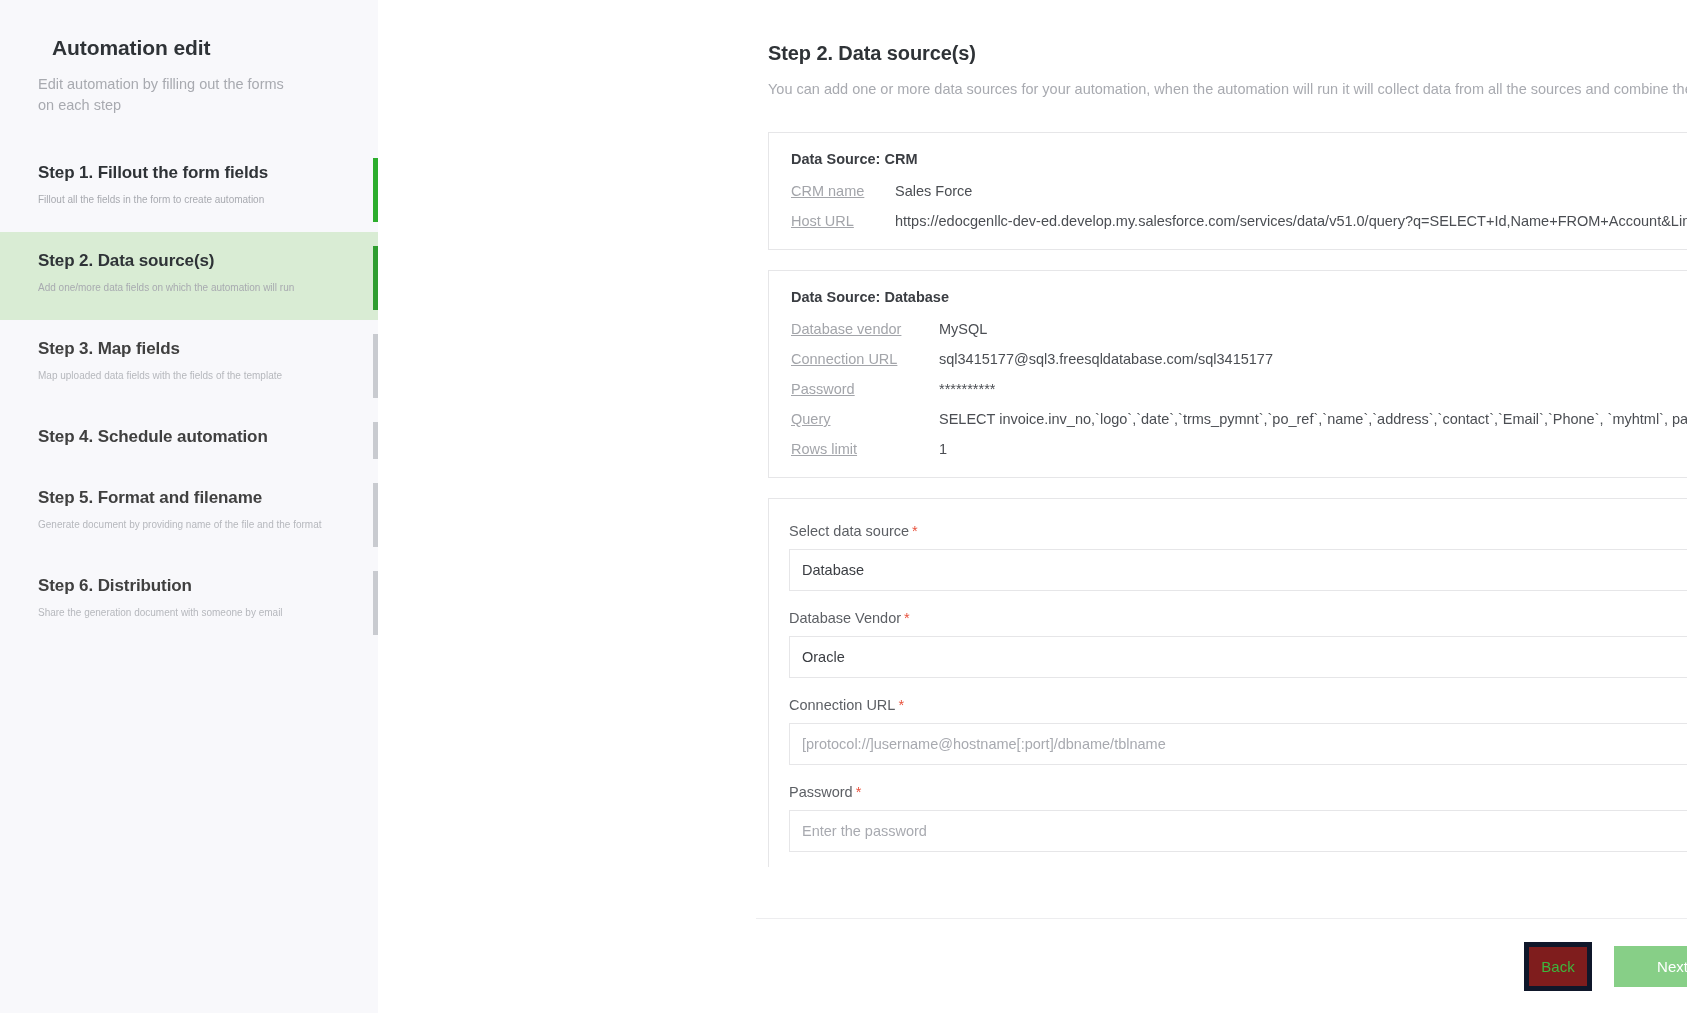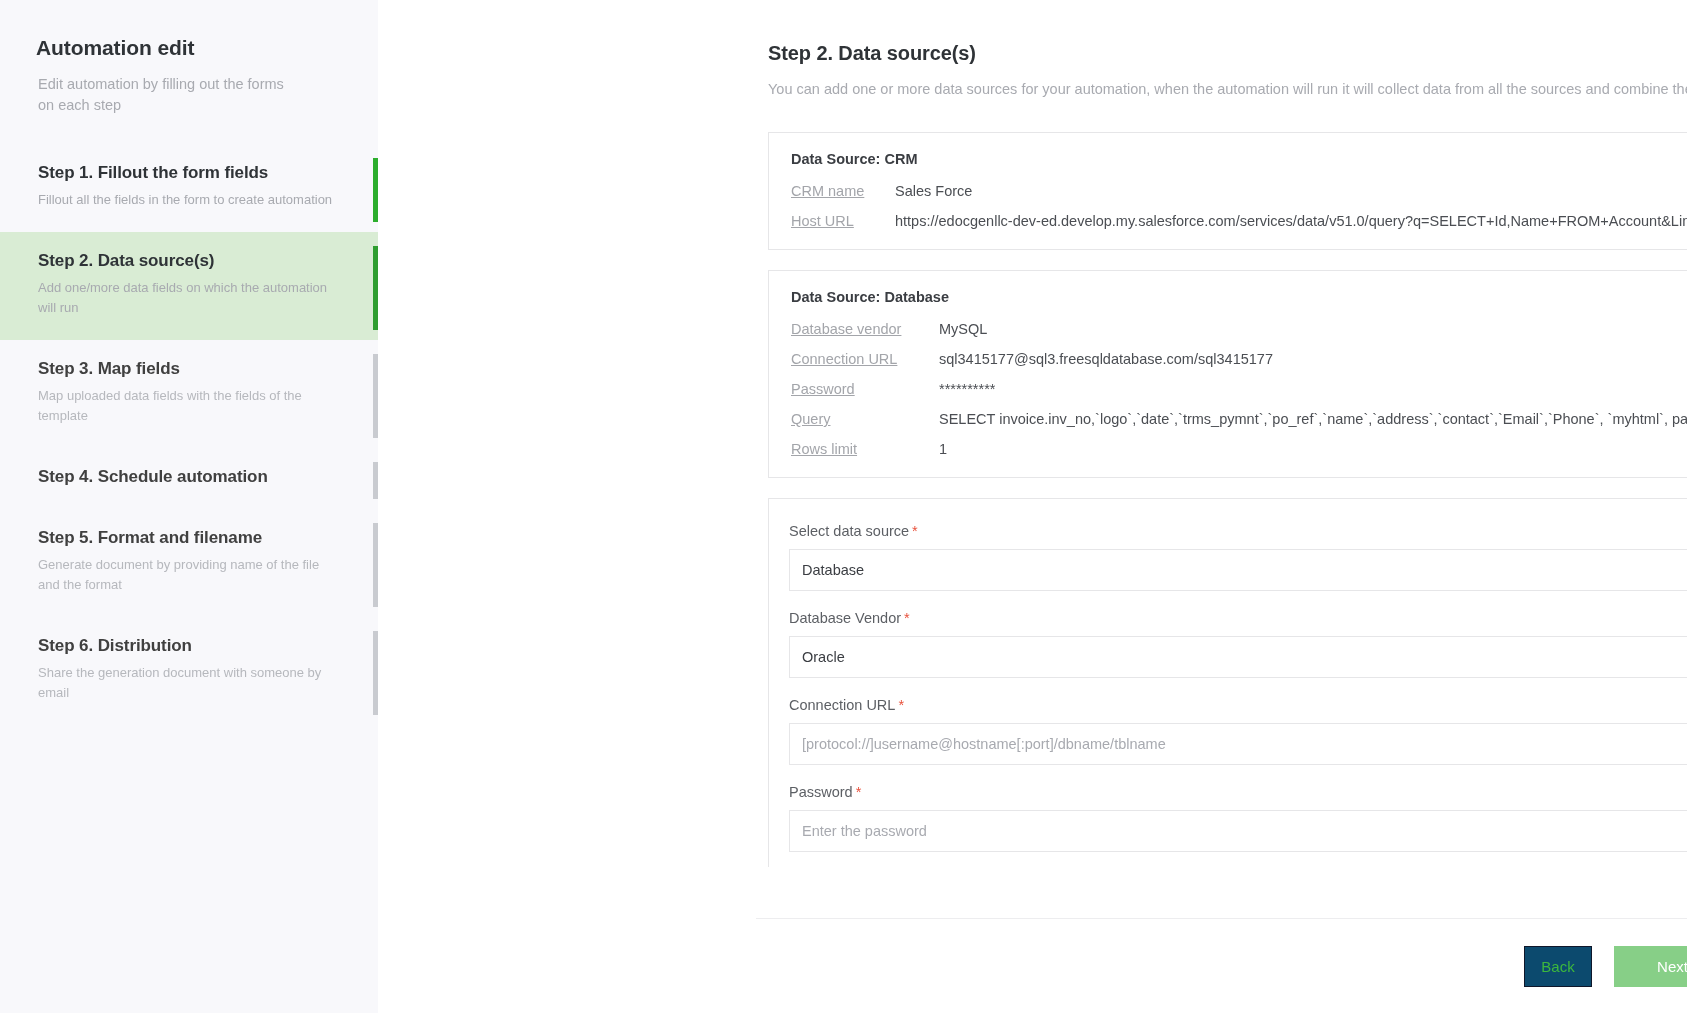--- a/index.html
+++ b/index.html
@@ -22,21 +22,21 @@
     height: 1013px;
     background: #f8f8fb;
     flex: 0 0 378px;
     position: relative;
     padding-top: 36px;
   }
   .sidebar-title {
     font-size: 21px;
     font-weight: bold;
     color: #2f3337;
-    padding: 0 36px;
+    padding: 0 52px;
     letter-spacing: -0.1px;
   }
   .sidebar-subtitle {
     font-size: 14.5px;
     color: #a8aab0;
     line-height: 21px;
     padding: 14px 38px 0 38px;
     max-width: 330px;
   }
   .steps { margin-top: 28px; }
@@ -55,21 +55,21 @@
   .step.done .step-bar { background: #2dae2d; }
   .step.active .step-bar { background: #2f9e30; }
   .step-name {
     font-size: 17px;
     font-weight: bold;
     color: #404040;
     letter-spacing: -0.1px;
   }
   .step.done .step-name, .step.active .step-name { color: #2f3337; }
   .step-desc {
-    font-size: 13px;
+    font-size: 10px;
     color: #b6b8bd;
     line-height: 20px;
     margin-top: 7px;
     max-width: 295px;
   }
   .step.done .step-desc, .step.active .step-desc { color: #a8aab0; }
 
   
   .main {
     flex: 1;
@@ -153,22 +153,22 @@
     height: 95px;
     background: #fff;
     border-top: 1px solid #ededef;
     display: flex; align-items: center; justify-content: flex-end;
     gap: 22px;
     padding-right: 130px;
   }
   .btn-back {
     min-width: 68px;
     padding: 11px 6px;
-    border: 1px solid #0f172a;
-    background: #0c4a6e;
+    border: 5px solid #0f172a;
+    background: #7f1d1d;
     color: #3db83d;
     font-size: 15px;
     font-family: "Liberation Sans", sans-serif;
     cursor: pointer;
   }
   .btn-next {
     min-width: 152px;
     padding: 12px 22px;
     border: none;
     background: #87cf87;

